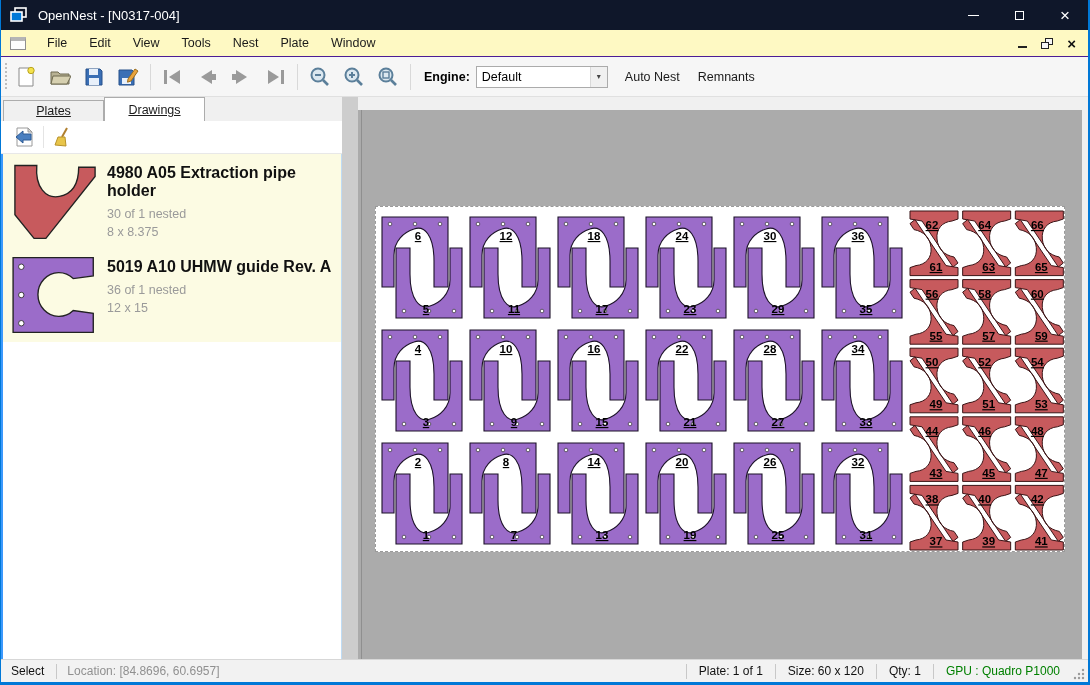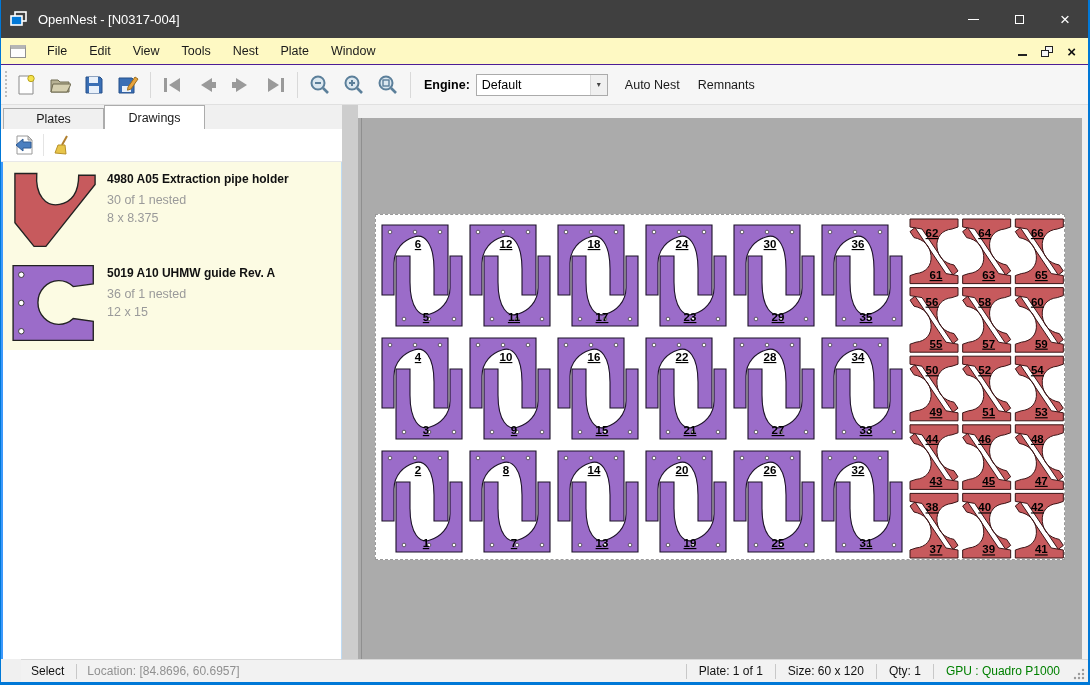--- a/index.html
+++ b/index.html
@@ -1,21 +1,21 @@
 <!DOCTYPE html>
 <html><head>
 <meta charset="utf-8">
 <style>
   * { margin:0; padding:0; box-sizing:border-box; }
   html,body { width:1090px; height:685px; font-family:"Liberation Sans", sans-serif; }
   .window { width:1090px; height:685px; display:flex; flex-direction:column;
             border-left:1px solid #0078D7; border-right:2px solid #0078D7; border-bottom:3px solid #0078D7;
             background:#F0F0F0; overflow:hidden; }
   
-  .titlebar { height:38px; background:#404040; color:#fff; display:flex; align-items:center; flex:0 0 auto; }
+  .titlebar { height:30px; background:#0f172a; color:#fff; display:flex; align-items:center; flex:0 0 auto; }
   .titlebar .appicon { margin:0 10px 0 9px; width:18px; height:16px; }
   .titlebar .title { font-size:13px; }
   .caption-btns { margin-left:auto; display:flex; height:100%; }
   .cap-btn { width:46px; height:100%; display:flex; align-items:center; justify-content:center; }
   .min-glyph { width:11px; height:1px; background:#fff; }
   .max-glyph { width:9px; height:9px; border:1px solid #fff; }
   .close-glyph { color:#fff; font-size:17px; line-height:17px; }
   
   .menubar { height:27px; background:#fef9c3; display:flex; align-items:center; font-size:12.5px;
              border-bottom:1px solid #4c1d95; flex:0 0 auto; }
@@ -35,39 +35,39 @@
   .engine-label { font-weight:bold; font-size:12.5px; margin:0 6px 0 8px; }
   .combo { width:132px; height:22px; border:1px solid #ABABAB; background:#fff; display:flex; align-items:center; font-size:12.5px; }
   .combo .combo-text { flex:1; padding-left:5px; }
   .combo .combo-arrow { width:17px; height:100%; background:#F0F0F0; border-left:1px solid #D9D9D9; display:flex; align-items:center; justify-content:center; font-size:8px; color:#444; }
   .tb-text-btn { font-size:12.5px; padding:5px 9px; border-radius:2px; color:#1a1a1a; }
   
   .main { flex:1; display:flex; min-height:0; }
   .sidebar { width:341px; background:#fff; display:flex; flex-direction:column; }
   .tabstrip { height:24px; background:#F0F0F0; display:flex; align-items:flex-end; flex:0 0 auto; }
   .tab { width:101px; height:21px; line-height:20px; text-align:center; font-size:12.5px;
-         background:#F0F0F0; border:1px solid #ACACAC; border-bottom:none; margin-left:2px; color:#1a1a1a; }
+         background:#F0F0F0; border:1px solid #ACACAC; border-bottom:none; margin-left:2px; color:#1a1a1a;text-decoration:underline; }
   .tab.active { background:#fff; height:24px; line-height:24px; margin-left:0; position:relative; z-index:2; }
   .side-tools { height:33px; background:#fff; border-bottom:1px solid #E8E8E8; display:flex; align-items:center; padding-left:8px; flex:0 0 auto; }
   .side-btn { width:30px; height:28px; display:flex; align-items:center; justify-content:center; border-radius:2px; }
   .side-tool-sep { width:1px; height:22px; background:#E4E4E4; margin:0 4px; }
   .drawing-list { flex:1; border-left:2px solid #3B99FC; border-right:1px solid #BFDCF5; background:#fff; overflow:hidden; }
   .drawing-item { display:flex; background:#FCFBE3; padding:6px 4px 6px 0; min-height:84px; }
   .drawing-item .shape-box { width:104px; display:flex; align-items:center; justify-content:center; flex:0 0 auto; }
   .drawing-item .txt { flex:1; padding-top:4px; }
-  .d-title { font-size:12px; font-weight:bold; color:#111; margin-bottom:5px; }
+  .d-title { font-size:16px; font-weight:bold; color:#111; margin-bottom:5px; }
   .d-sub { font-size:12.5px; color:#9A9A9A; line-height:18px; }
   .splitter { width:16px; background:#CDCDCD; flex:0 0 auto; }
   .main-right { flex:1; display:flex; flex-direction:column; background:#F0F0F0; min-width:0; }
   .canvas { flex:1; margin-top:13px; margin-right:6px; background:#ABABAB; position:relative; overflow:hidden; }
   .canvas::before { content:''; position:absolute; left:3px; top:0; bottom:0; width:1px; background:#8F8F8F; }
   .plate { position:absolute; left:17px; top:96px; width:690px; height:346px; background:#FFFFFF; border:1px dashed #9a9a9a; }
   .pnum { font-weight:bold; font-size:11.5px; fill:#000; text-decoration:underline; }
   
-  .statusbar { height:23px; background:#F2F2F2; border-top:1px solid #D7D7D7; display:flex; align-items:center; font-size:12px; flex:0 0 auto;margin-left:20px; }
+  .statusbar { height:23px; background:#F2F2F2; border-top:1px solid #D7D7D7; display:flex; align-items:center; font-size:12px; flex:0 0 auto; }
   .sb-mode { color:#111; padding:0 12px 0 10px; }
   .sb-sep { width:1px; height:15px; background:#C8C8C8; }
   .sb-loc { color:#909090; padding:0 10px;text-align:right; }
   .sb-right { margin-left:auto; display:flex; align-items:center; height:100%; }
   .sb-cell { padding:0 12px; color:#111; }
   .sb-gpu { color:#008000; }
   .sb-grip { width:14px; height:14px; margin:6px 2px 0 0; }
 </style>
 </head>
 <body>

